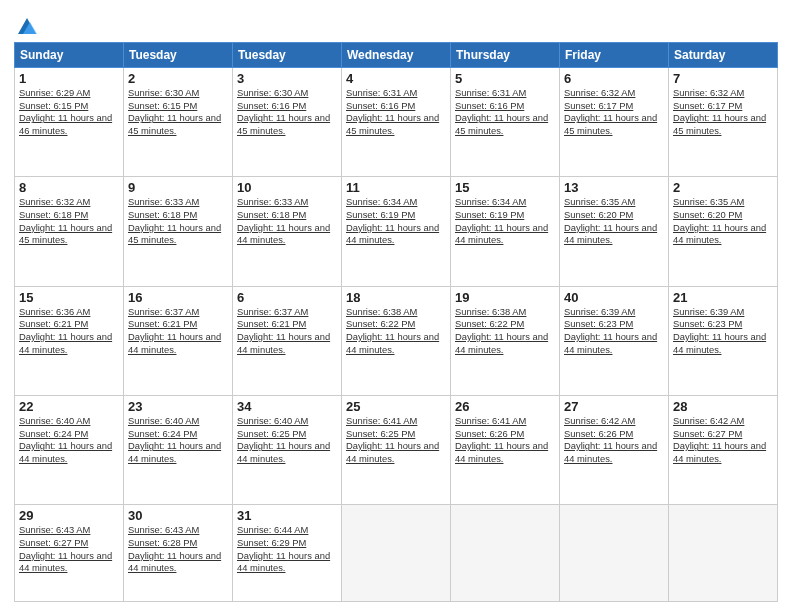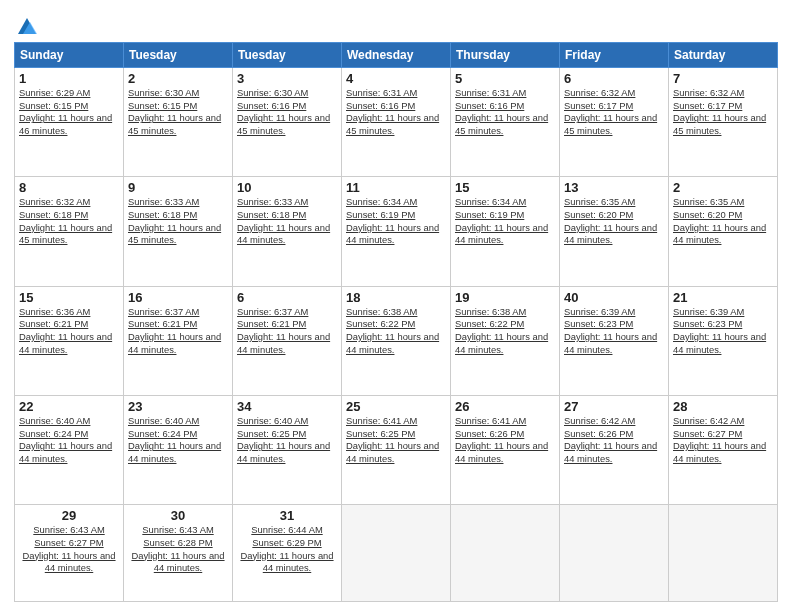--- a/index.html
+++ b/index.html
@@ -83,21 +83,20 @@
       font-size: 9.5px;
       color: #333;
       background: #fff;
       height: 88px;
     }
     .calendar td.empty {
       background: #f5f5f5;
     }
     .calendar td.last-row {
       height: 78px;
-      text-align: center;
     }
     .day-num {
       font-size: 13px;
       font-weight: bold;
       color: #222;
       display: block;
       margin-bottom: 1px;
     }
     .cell-text {
       font-size: 9.4px;

